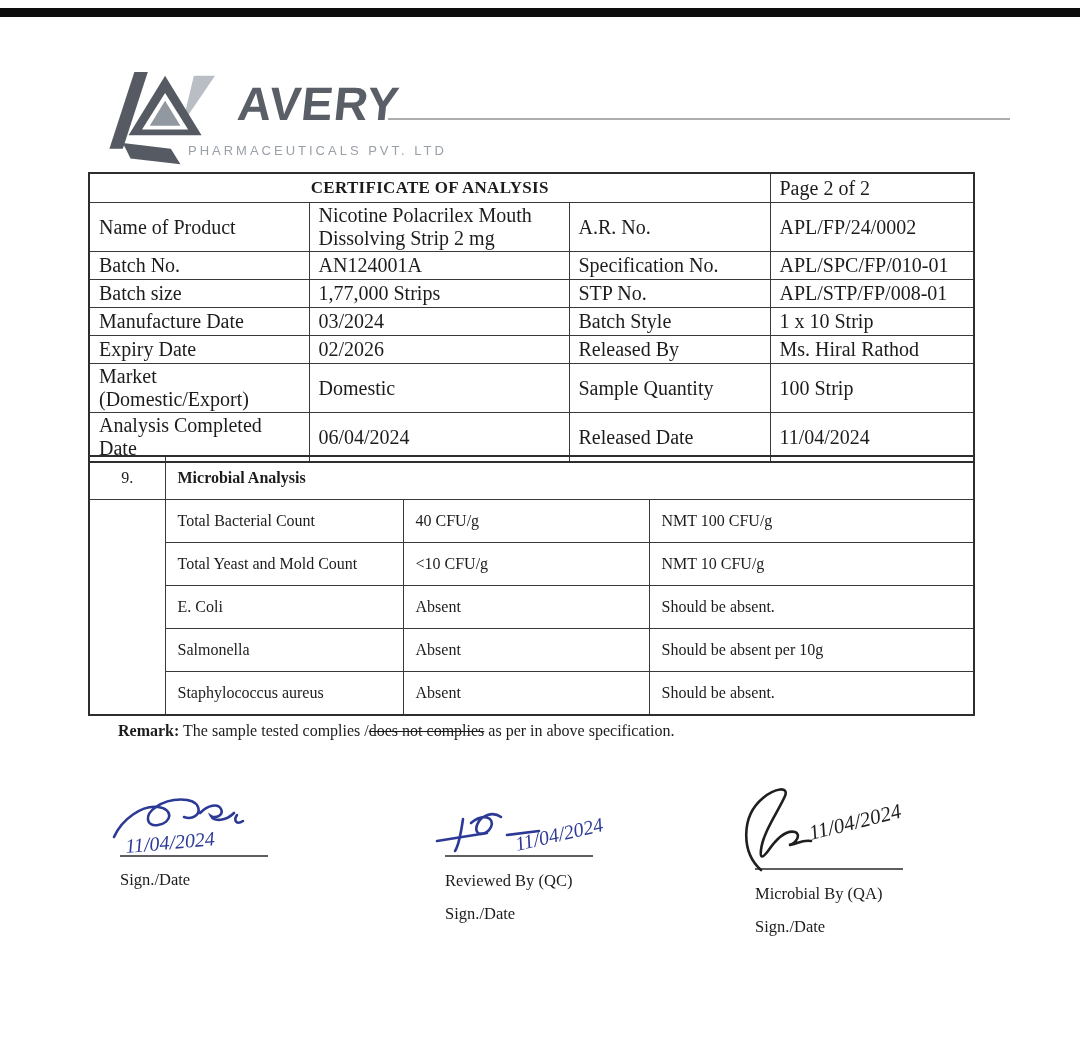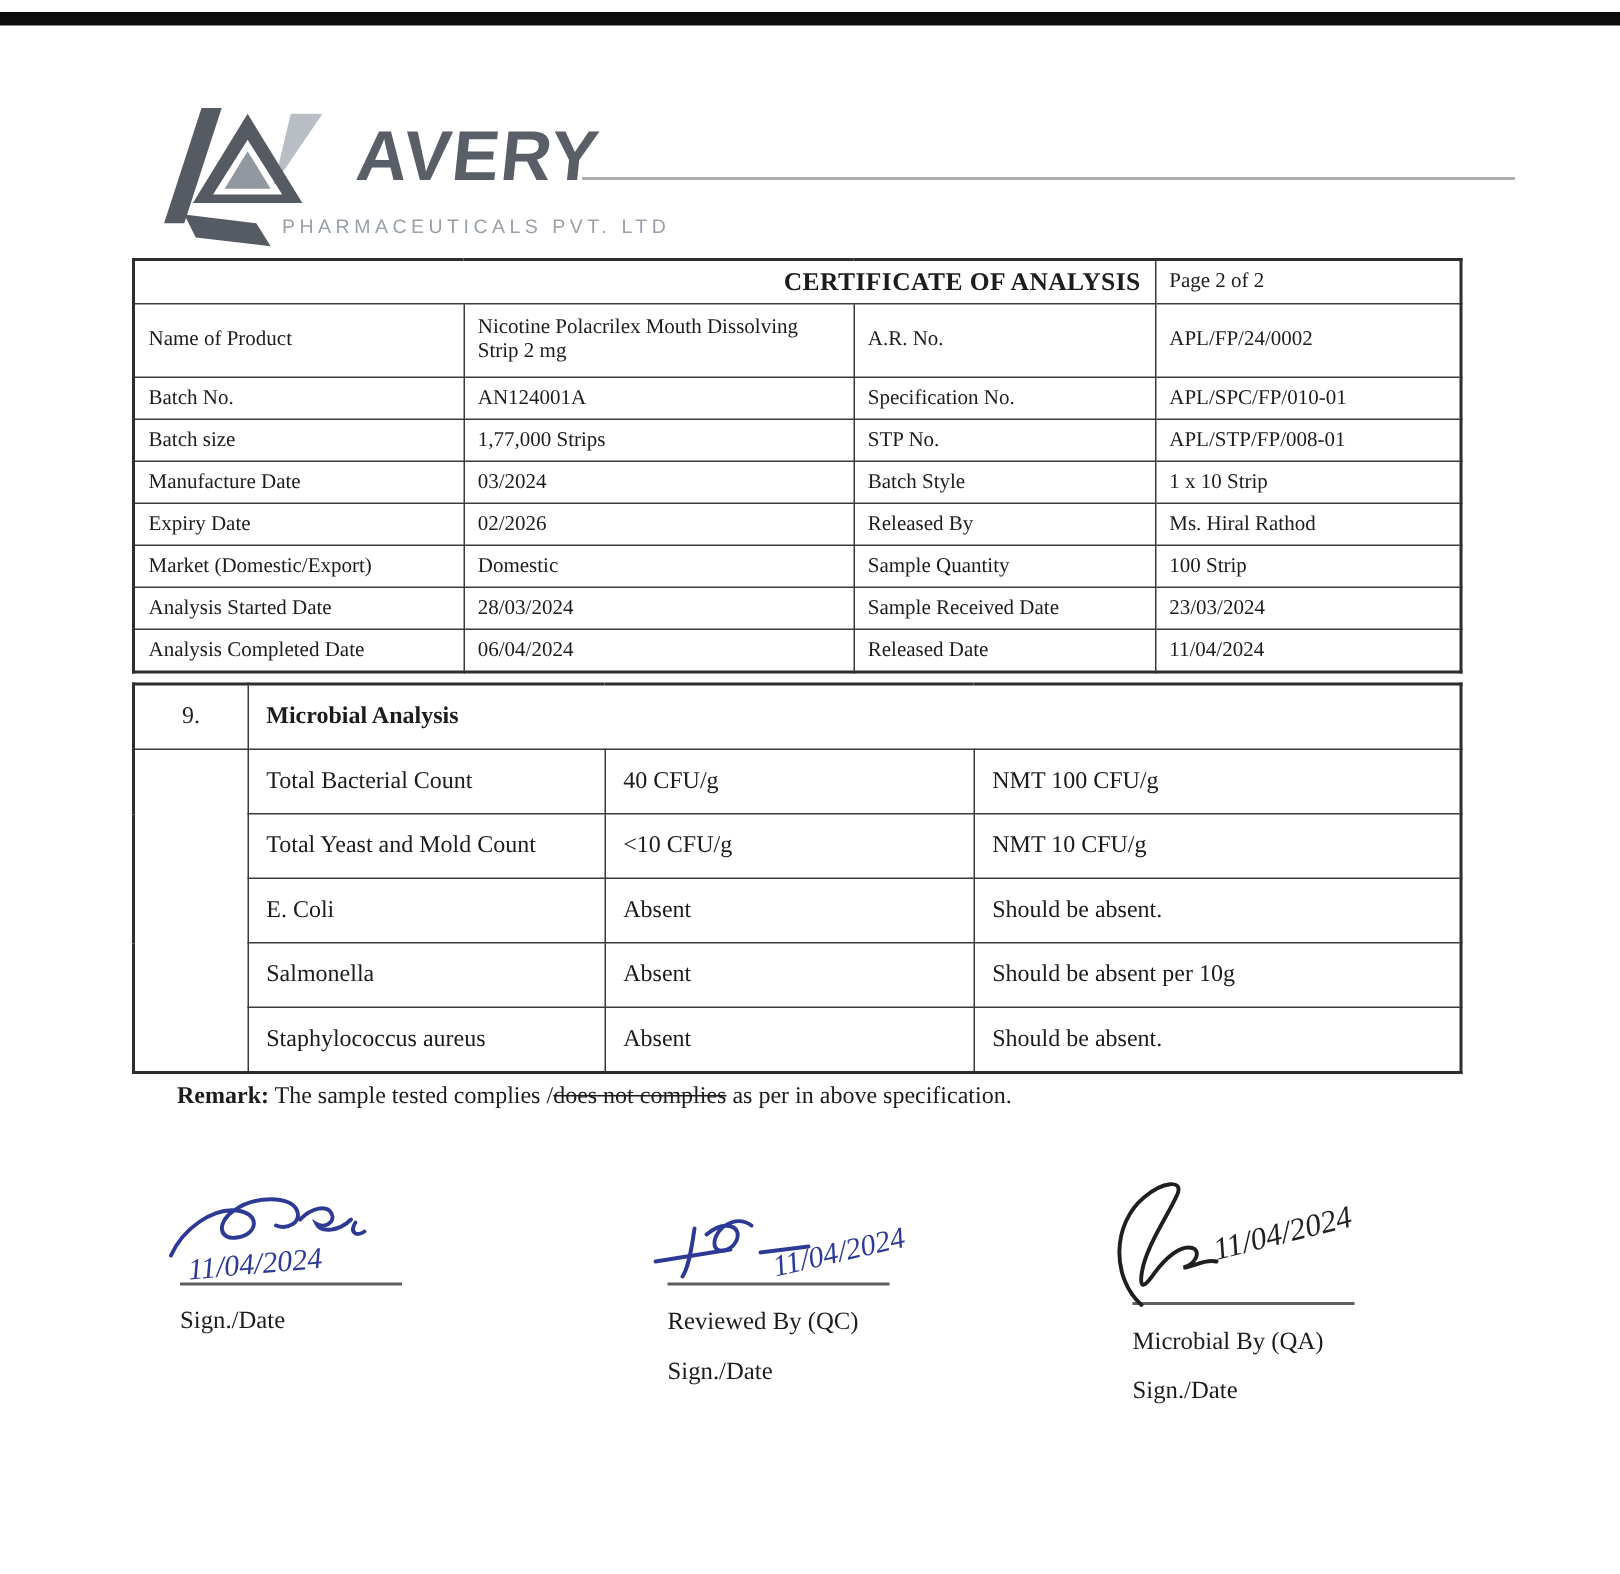--- a/index.html
+++ b/index.html
@@ -20,23 +20,23 @@
   }
   .logo-sub {
     margin-top:16px; margin-left:-50px;
     font-size:13px; color:#9aa0a8; letter-spacing:3px; font-weight:500;
   }
   .logo-rule { position:absolute; left:388px; top:118px; width:622px; height:2px; background:#adadad; }
 
   
   table { border-collapse:collapse; table-layout:fixed; }
   .coa-table { position:absolute; left:88px; top:172px; width:885px; border:2px solid #2e2e2e; }
-  .coa-table td { border:1px solid #3a3a3a; padding:1px 9px; font-size:14px; vertical-align:middle; overflow:hidden; }
+  .coa-table td { border:1px solid #3a3a3a; padding:1px 9px; font-size:20px; vertical-align:middle; overflow:hidden; }
   .coa-table tr.title-row td { height:26px; }
-  .coa-table td.coa-title { font-weight:bold; font-size:17px; text-align:right; letter-spacing:0.3px; }
+  .coa-table td.coa-title { font-weight:bold; font-size:17px; text-align:center; letter-spacing:0.3px; }
   .coa-table tr.product-row td { height:46px; }
   .coa-table tr.data-row td { height:25px; }
 
   .micro-table { position:absolute; left:88px; top:455px; width:885px; border:2px solid #2e2e2e; }
   .micro-table td { border:1px solid #3a3a3a; padding:1px 12px; font-size:16px; vertical-align:middle; overflow:hidden; }
   .micro-table tr td { height:40px; }
   .micro-table td.section-title { font-weight:bold; }
   .micro-table td.num-cell { text-align:center; padding:1px 4px; }
 
   
@@ -118,26 +118,20 @@
       <td>Released By</td>
       <td>Ms. Hiral Rathod</td>
     </tr>
     <tr class="data-row">
       <td>Market (Domestic/Export)</td>
       <td>Domestic</td>
       <td>Sample Quantity</td>
       <td>100 Strip</td>
     </tr>
     <tr class="data-row">
-      <td>Analysis Started Date</td>
-      <td>28/03/2024</td>
-      <td>Sample Received Date</td>
-      <td>23/03/2024</td>
-    </tr>
-    <tr class="data-row">
       <td>Analysis Completed Date</td>
       <td>06/04/2024</td>
       <td>Released Date</td>
       <td>11/04/2024</td>
     </tr>
   </tbody>
     </table>
 
   <table class="micro-table">
     <colgroup>

